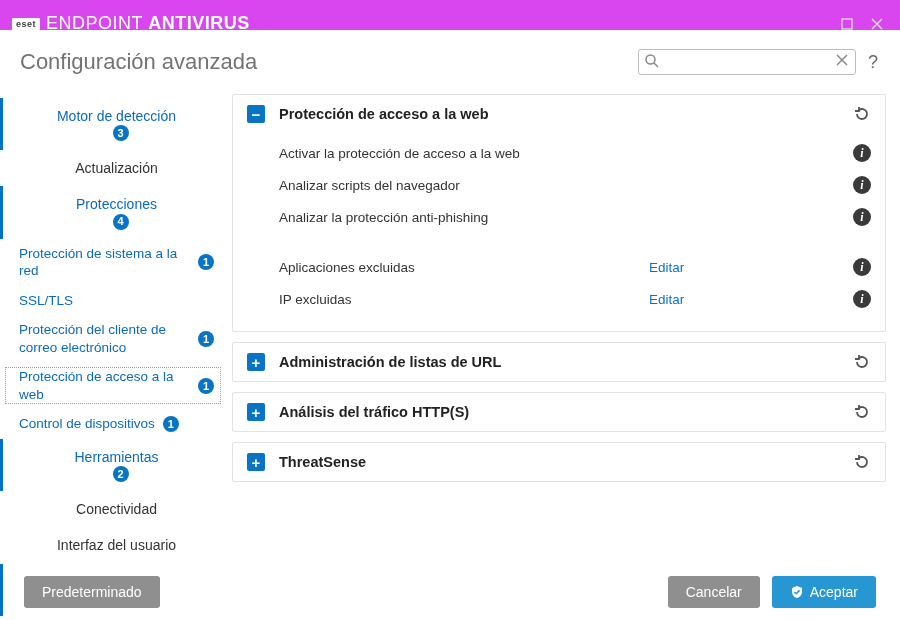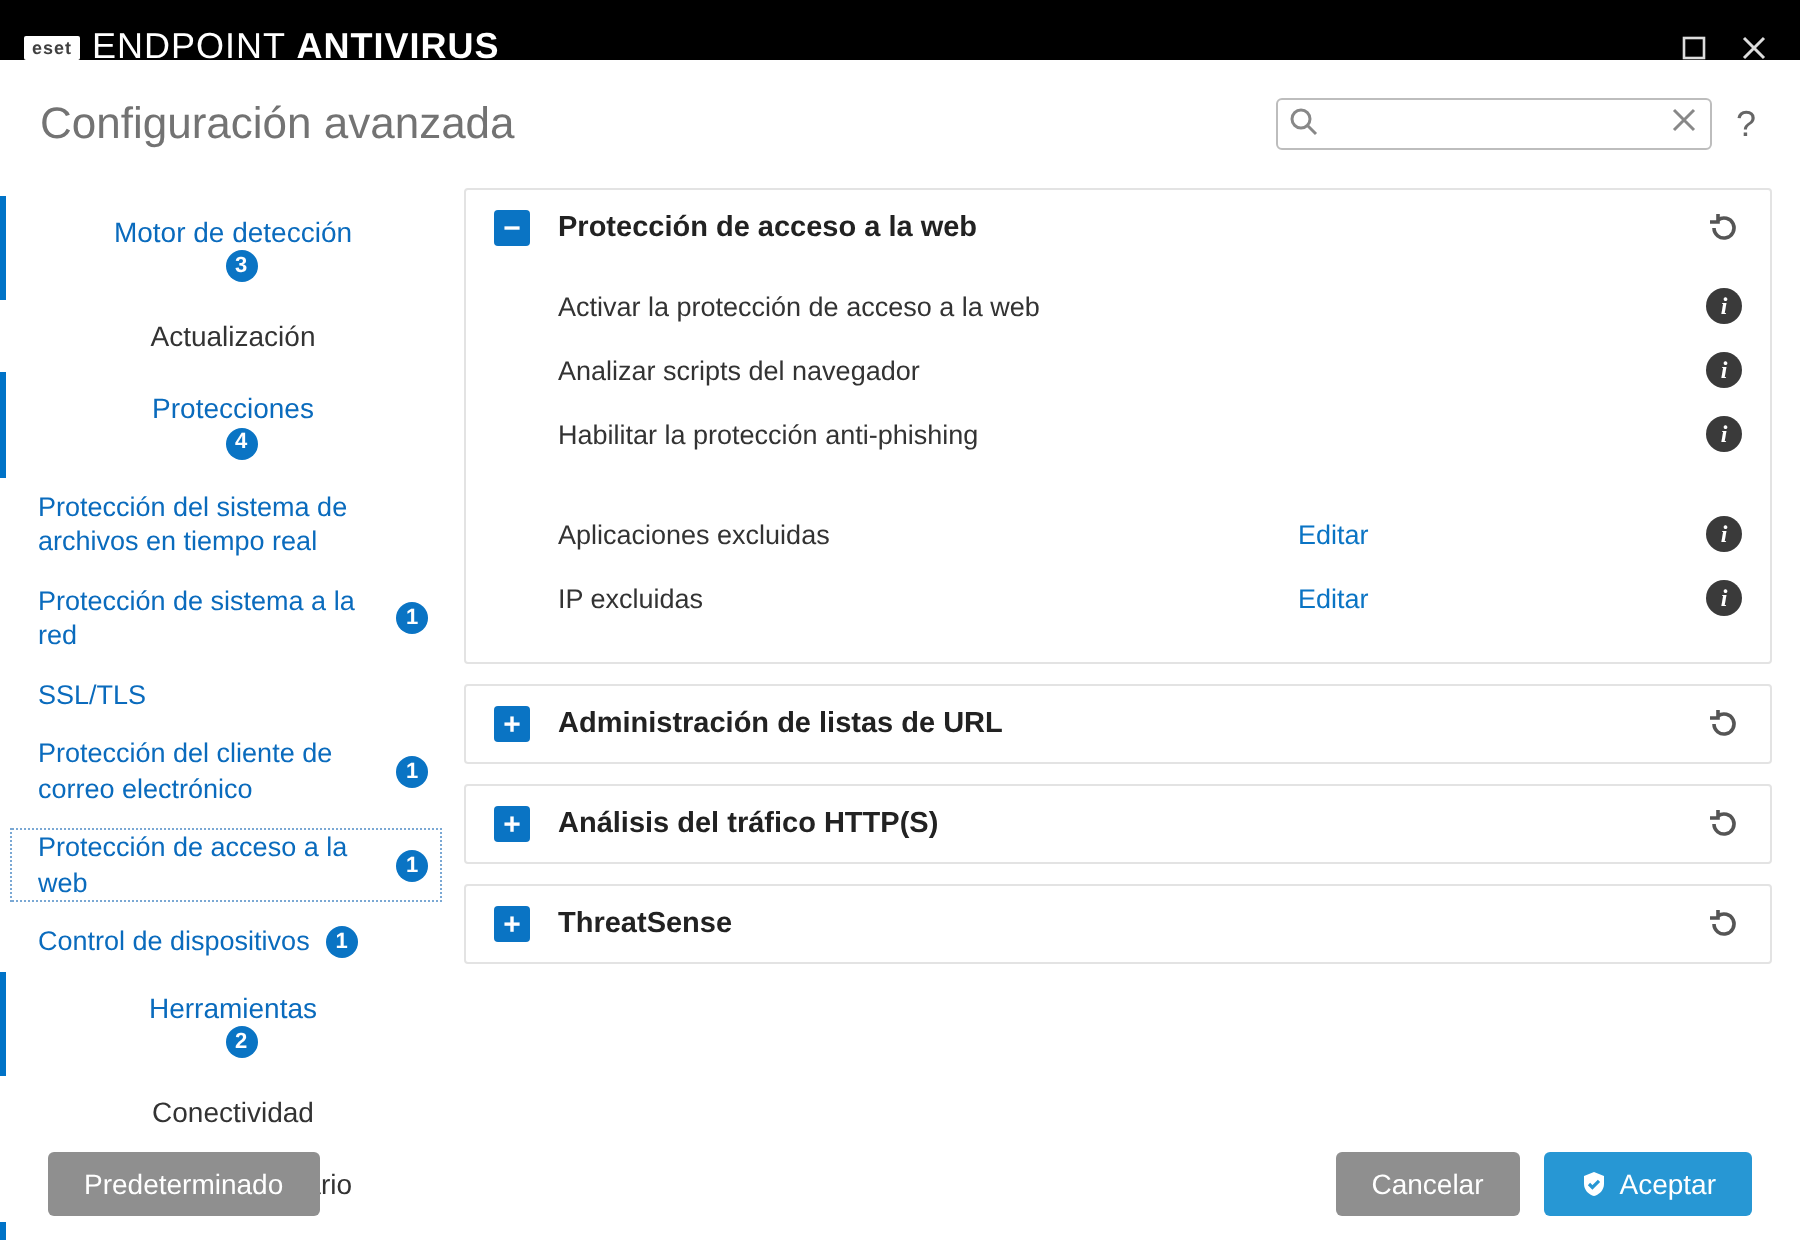--- a/index.html
+++ b/index.html
@@ -1,18 +1,18 @@
 <!DOCTYPE html>
 <html><head>
 <meta charset="utf-8">
 <style>
   * { box-sizing: border-box; margin: 0; padding: 0; }
   html, body { width: 900px; height: 620px; font-family: "Segoe UI", Arial, sans-serif; background: #fff; color: #333; overflow: hidden; }
   
-  .titlebar { height: 30px; background: #000000; color: #fff; display: flex; align-items: center; padding: 17px 8px 0 12px; }
+  .titlebar { height: 30px; background: #d946ef; color: #fff; display: flex; align-items: center; padding: 17px 8px 0 12px; }
   .titlebar .brand-box { background: #fff; color: #404040; font-size: 9px; font-weight: 700; padding: 1px 4px; margin-right: 6px; border-radius: 1px; letter-spacing: 0.5px; }
   .titlebar .prod { font-size: 18px; letter-spacing: 0.5px; }
   .titlebar .prod .light { font-weight: 300; }
   .titlebar .prod .bold { font-weight: 600; }
   .titlebar .spacer { flex: 1; }
   .titlebar .winbtn { width: 30px; height: 30px; display: flex; align-items: center; justify-content: center; font-size: 14px; color: #ddd; cursor: pointer; }
   
   .header { display: flex; align-items: center; padding: 14px 22px 10px 20px; }
   .header h1 { font-size: 22px; font-weight: 400; color: #737373; }
   .header .spacer { flex: 1; }
@@ -107,23 +107,20 @@
       <span class="badge">3</span>
     </div>
     <div class="nav-item section">
       <span>Actualización</span>
     </div>
     <div class="nav-item section active-section">
       <span>Protecciones</span>
       <span class="badge">4</span>
     </div>
     <div class="nav-item sub">
-      <span>Protección del sistema de archivos en tiempo real</span>
-    </div>
-    <div class="nav-item sub">
       <span>Protección de sistema a la red</span>
       <span class="badge">1</span>
     </div>
     <div class="nav-item sub">
       <span>SSL/TLS</span>
     </div>
     <div class="nav-item sub">
       <span>Protección del cliente de correo electrónico</span>
       <span class="badge">1</span>
     </div>
@@ -169,21 +166,21 @@
           <span class="label">Activar la protección de acceso a la web</span>
           <span class="ctl"><span class="toggle"></span></span>
           <span class="info">i</span>
         </div>
         <div class="row">
           <span class="label">Analizar scripts del navegador</span>
           <span class="ctl"><span class="toggle"></span></span>
           <span class="info">i</span>
         </div>
         <div class="row">
-          <span class="label">Habilitar la protección anti-phishing</span>
+          <span class="label">Analizar la protección anti-phishing</span>
           <span class="ctl"><span class="toggle"></span></span>
           <span class="info">i</span>
         </div>
         <div class="gap"></div>
         <div class="row">
           <span class="label">Aplicaciones excluidas</span>
           <span class="ctl"><span class="link">Editar</span></span>
           <span class="info">i</span>
         </div>
         <div class="row">

